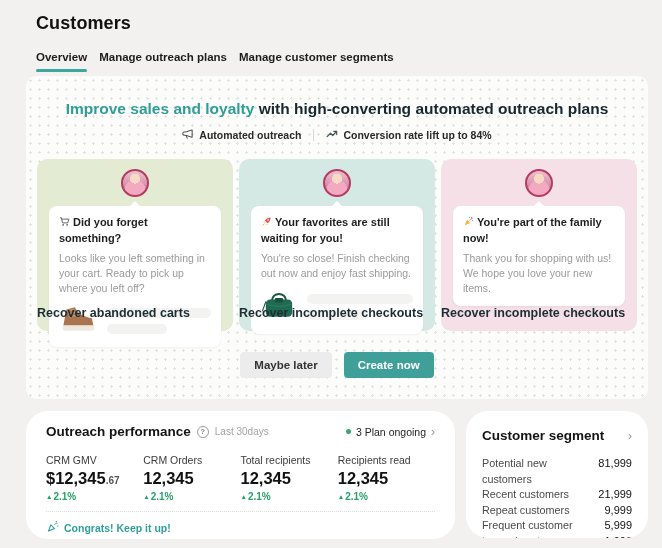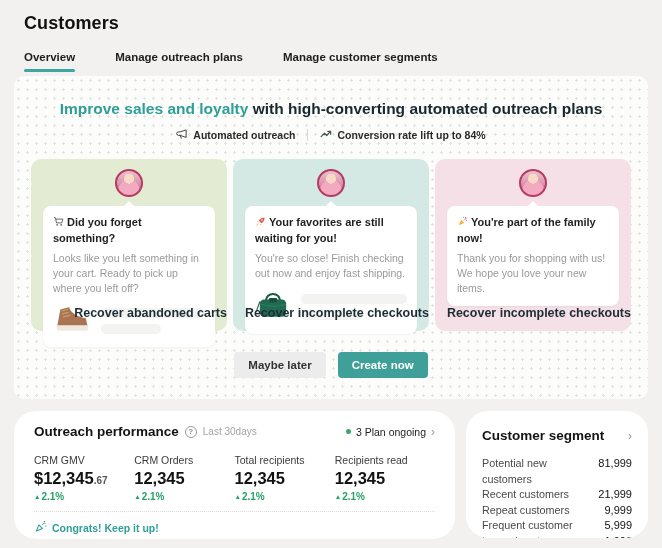--- a/index.html
+++ b/index.html
@@ -1,24 +1,24 @@
 <!DOCTYPE html>
 <html><head>
 <meta charset="utf-8">
 <style>
   * { margin:0; padding:0; box-sizing:border-box; }
   html,body { width:662px; height:548px; overflow:hidden; }
   body { font-family:"Liberation Sans", sans-serif; background:#f2f1ef; color:#1a1a1a; }
-  .screen { width:662px; height:548px; position:relative; }
+  .screen { width:662px; height:548px; position:relative;padding-left:12px; }
 
   
   .page-title { font-size:18px; font-weight:700; padding:13px 0 0 24px; color:#111; letter-spacing:.1px; }
 
   
-  .tabs { display:flex; gap:40px; margin:17px 0 0 24px; }
+  .tabs { display:flex; gap:12px; margin:17px 0 0 24px; }
   .tab { font-size:11.5px; font-weight:600; color:#1d1d1d; padding-bottom:9px; position:relative; cursor:pointer; }
   .tab.active::after { content:""; position:absolute; left:0; right:0; bottom:0; height:3px; border-radius:2px; background:#3da69f; }
 
   
   .banner { margin:4px 14px 0; height:323px; border-radius:10px; background:#fcfcfb;
     background-image:radial-gradient(circle, #e0e5e2 1px, rgba(0,0,0,0) 1.3px); background-size:9px 9px; }
   .banner-title { text-align:center; padding-top:24px; font-size:15.5px; font-weight:700; color:#17282e; }
   .banner-title .hl { color:#2f9e98; }
   .badges { display:flex; justify-content:center; align-items:center; gap:12px; margin-top:10px; }
   .badge { display:flex; align-items:center; gap:5px; font-size:10.5px; font-weight:600; color:#2a2a2a; }
@@ -39,21 +39,21 @@
     position:relative; box-shadow:0 1px 2px rgba(0,0,0,.05); }
   .bubble::before { content:""; position:absolute; top:-5px; left:50%; margin-left:-5px;
     border-left:5px solid rgba(0,0,0,0); border-right:5px solid rgba(0,0,0,0); border-bottom:5px solid #fff; }
   .bubble-title { font-size:11px; font-weight:700; color:#1f1f1f; line-height:1.35; }
   .bubble-title .ticon { display:inline-block; vertical-align:-1px; margin-right:3px; }
   .bubble-body { margin-top:5px; font-size:10.5px; color:#9a9a9a; line-height:1.45; }
   .bubble-media { display:flex; align-items:center; gap:10px; margin-top:9px; }
   .bars { flex:1; }
   .bar { height:10px; border-radius:5px; background:#f3f3f2; }
   .bar.short { width:58%; margin-top:6px; }
-  .card-label { position:absolute; bottom:11px; left:0; right:0; text-align:right;
+  .card-label { position:absolute; bottom:11px; left:0; right:0; text-align:left;
     font-size:12.5px; font-weight:700; color:#1d2d34; }
 
   .actions { display:flex; justify-content:center; gap:12px; margin-top:21px; }
   .btn { border:none; border-radius:4px; font-family:inherit; font-size:11.5px; font-weight:600;
     padding:7px 14px; cursor:pointer; }
   .btn.secondary { background:#ececec; color:#333; }
   .btn.primary { background:#3f9f99; color:#fff; }
 
   
   .bottom { display:flex; gap:11px; margin:12px 14px 0; }

